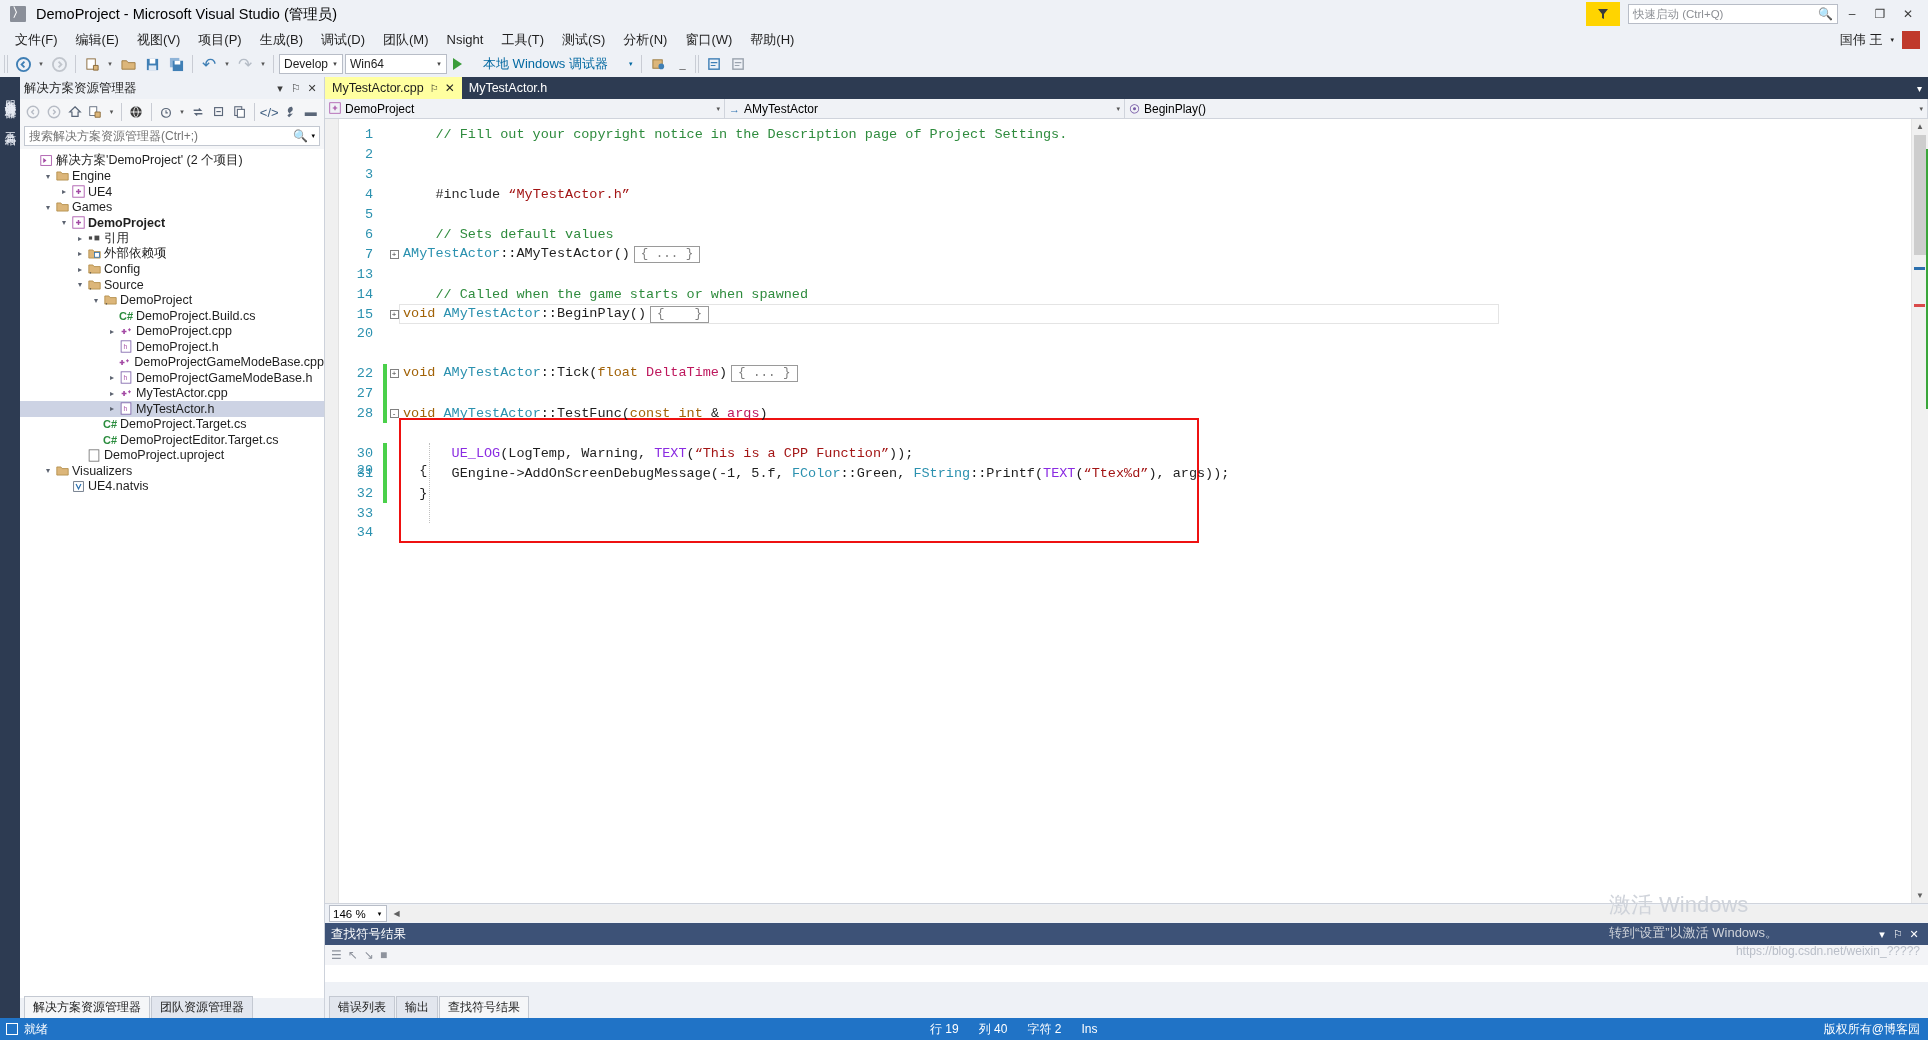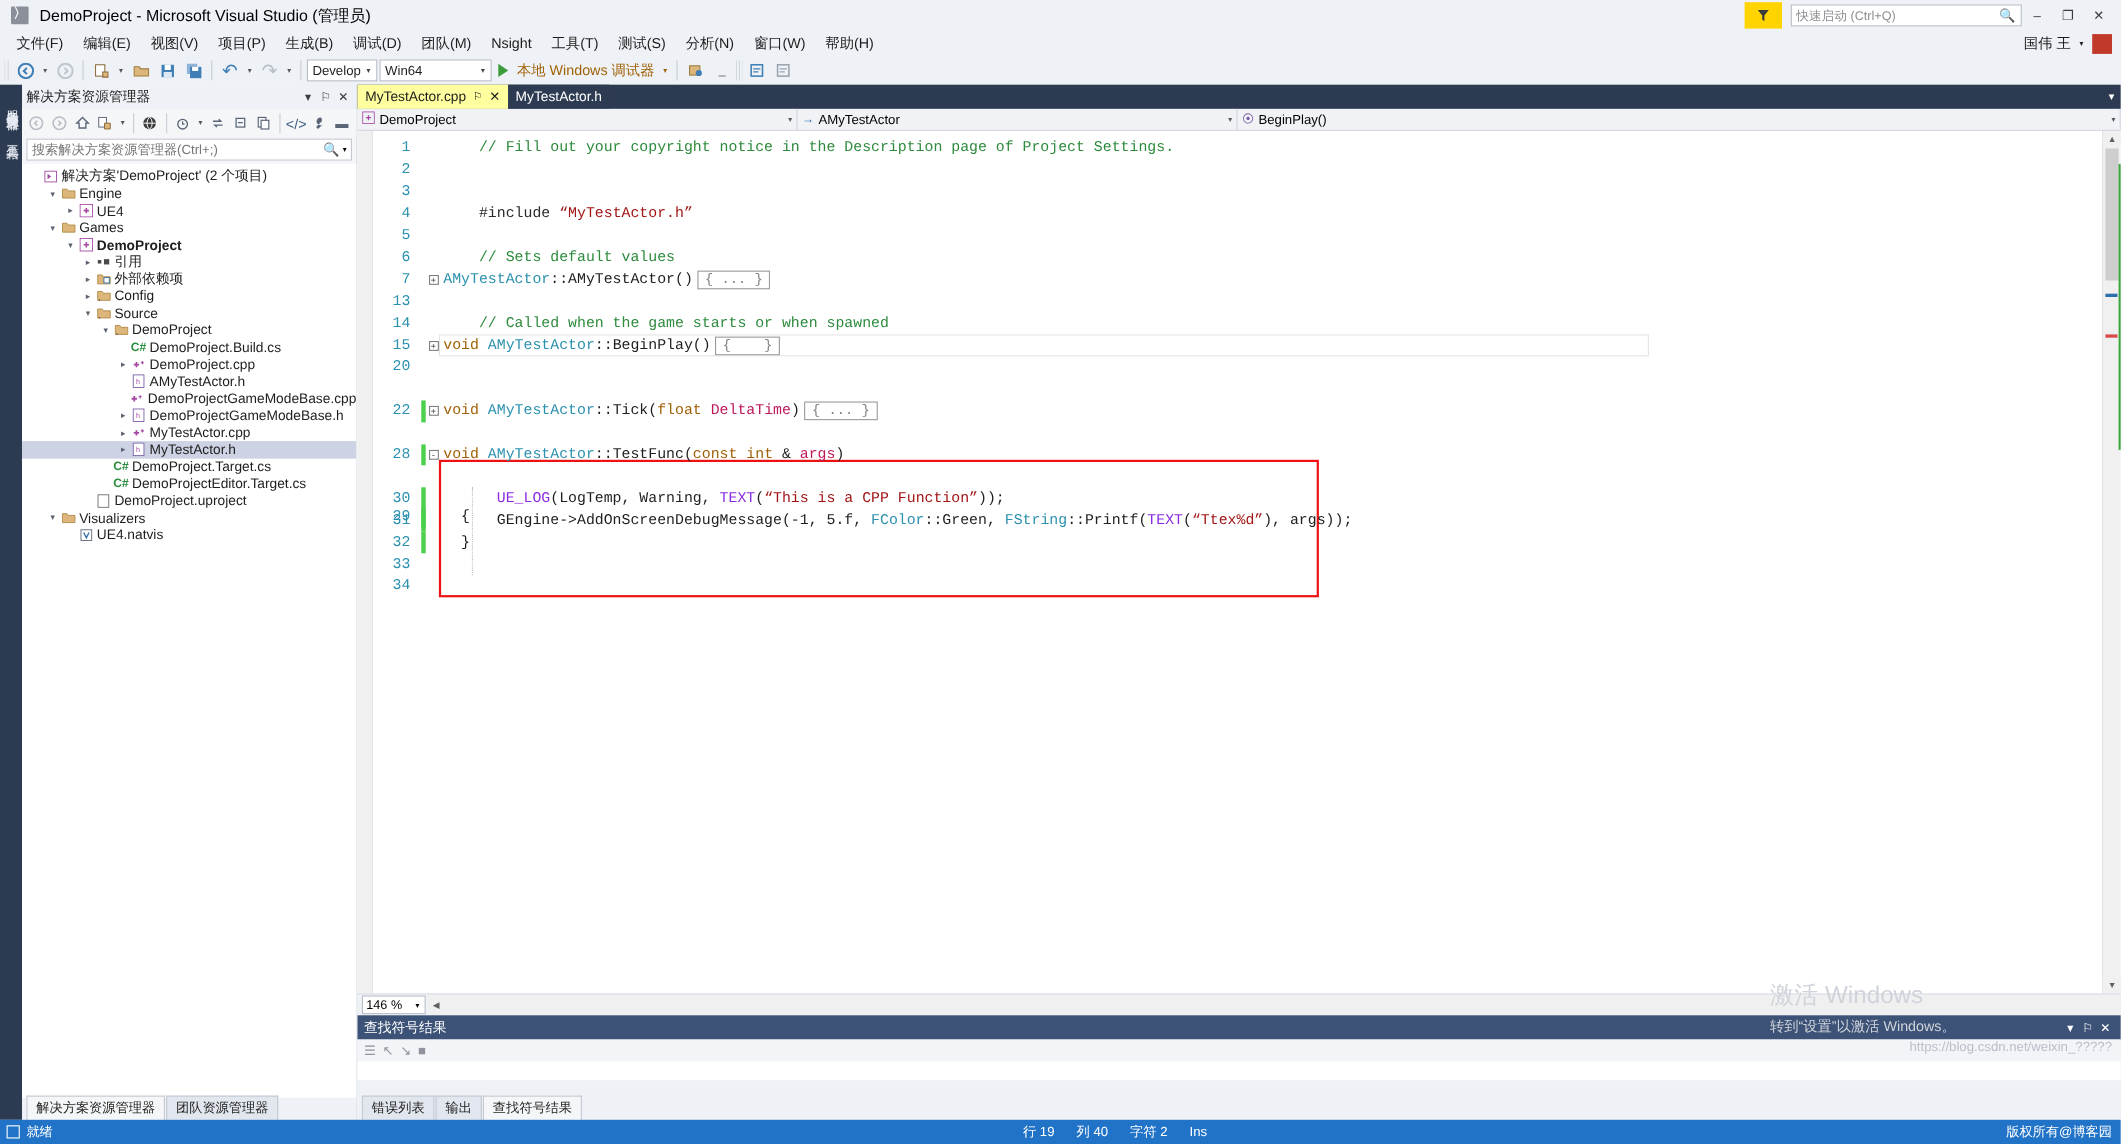--- a/index.html
+++ b/index.html
@@ -48,21 +48,21 @@
   .toolbar { height: 26px; display: flex; align-items: center; padding-left: 4px; background: #eef1f6; gap: 2px; flex: 0 0 26px; }
   .tb-grip { width: 6px; height: 18px; background: linear-gradient(to right,#c5c9d1 1px,transparent 1px) 0 0/3px 3px repeat; opacity:.9;}
   .tb-btn { width: 22px; height: 22px; display:flex; align-items:center; justify-content:center; font-size: 14px; color:#4a6b8a; }
   .tb-sep { width:1px; height:18px; background:#c9ccd4; margin: 0 3px; }
   .tb-arrow { font-size: 7px; color:#555; width:10px; display:flex; align-items:center; justify-content:center;}
   .combo { height: 20px; background:#fff; border:1px solid #b8bdc7; display:flex; align-items:center; padding-left:4px; font-size:12px; color:#1e1e1e;}
   .combo .cap { flex:1; overflow:hidden; white-space:nowrap;}
   .combo .cv { width:14px; text-align:center; font-size:7px; color:#444;}
   .combo.develop { width: 64px; }
   .combo.platform { width: 102px; }
-  .run-btn { display:flex; align-items:center; gap:8px; font-size:13px; color:#a16207; padding:0 4px;}
+  .run-btn { display:flex; align-items:center; gap:21px; font-size:13px; color:#0369a1; padding:0 4px;}
   .play-tri { width:0;height:0;border-left:9px solid #3a9c3a;border-top:6px solid transparent;border-bottom:6px solid transparent;}
 
   
   .body-row { flex: 1; display: flex; min-height: 0; }
 
   
   .left-strip { width: 20px; background: #2d3b52; color: #cfd6e4; display: flex; flex-direction: column; align-items:center; padding-top: 8px;}
   .vtab { writing-mode: vertical-rl; font-size: 11.5px; padding: 6px 2px; letter-spacing: 1px; color: #e8ecf4; }
   .vtab-sep { height: 12px; }
 
@@ -496,21 +496,21 @@
             <span class="lbl">DemoProject.cpp</span>
           </div>
           <div class="tnode" style="padding-left: 86px;">
             <span class="exp"></span>
             <span class="ico">
               <svg width="12" height="13" viewBox="0 0 14 16">
                 <rect x="1" y="1" width="12" height="14" fill="#fff" stroke="#7a5ea8"></rect>
                 <text x="4" y="11" font-size="8" fill="#a349a4" font-family="sans-serif">h</text>
               </svg>
             </span>
-            <span class="lbl">AMyTestActor.h</span>
+            <span class="lbl">DemoProject.h</span>
           </div>
           <div class="tnode" style="padding-left: 86px;">
             <span class="exp"></span>
             <span class="ico">
               <svg width="13" height="13" viewBox="0 0 16 16">
                 <path d="M4 5 l2 0 l0 2 l2 0 l0 2 l-2 0 l0 2 l-2 0 l0 -2 l-2 0 l0 -2 l2 0z" fill="#a349a4"></path>
                 <path d="M11 4 l1.2 0 l0 1.2 l1.2 0 l0 1.2 l-1.2 0 l0 1.2 l-1.2 0 l0 -1.2 l-1.2 0 l0 -1.2 l1.2 0z" fill="#a349a4"></path>
               </svg>
             </span>
             <span class="lbl">DemoProjectGameModeBase.cpp</span>
@@ -641,20 +641,21 @@
             <div class="code-line" style="position: absolute; top: 45.8px; left: 0px; right: 0px;"><span class="ln">3</span><span class="changebar cb-none" style="height: 19.9px;"></span><span class="gut-box"></span><span class="codetext"></span></div>
             <div class="code-line" style="position: absolute; top: 65.7px; left: 0px; right: 0px;"><span class="ln">4</span><span class="changebar cb-none" style="height: 19.9px;"></span><span class="gut-box"></span><span class="codetext"><span class="c-pre">    #include </span><span class="c-str">“MyTestActor.h”</span></span></div>
             <div class="code-line" style="position: absolute; top: 85.6px; left: 0px; right: 0px;"><span class="ln">5</span><span class="changebar cb-none" style="height: 19.9px;"></span><span class="gut-box"></span><span class="codetext"></span></div>
             <div class="code-line" style="position: absolute; top: 105.5px; left: 0px; right: 0px;"><span class="ln">6</span><span class="changebar cb-none" style="height: 19.9px;"></span><span class="gut-box"></span><span class="codetext"><span class="c-com">    // Sets default values</span></span></div>
             <div class="code-line" style="position: absolute; top: 125.4px; left: 0px; right: 0px;"><span class="ln">7</span><span class="changebar cb-none" style="height: 19.9px;"></span><span class="gut-box"><span class="fold">+</span></span><span class="codetext"><span class="c-type">AMyTestActor</span><span class="c-id">::</span><span class="c-fn">AMyTestActor</span><span class="c-id">()</span><span class="collapsed-box">{ ... }</span></span></div>
             <div class="code-line" style="position: absolute; top: 145.3px; left: 0px; right: 0px;"><span class="ln">13</span><span class="changebar cb-none" style="height: 19.9px;"></span><span class="gut-box"></span><span class="codetext"></span></div>
             <div class="code-line" style="position: absolute; top: 165.2px; left: 0px; right: 0px;"><span class="ln">14</span><span class="changebar cb-none" style="height: 19.9px;"></span><span class="gut-box"></span><span class="codetext"><span class="c-com">    // Called when the game starts or when spawned</span></span></div>
             <div class="code-line" style="position: absolute; top: 185.1px; left: 0px; right: 0px;"><span class="ln">15</span><span class="changebar cb-none" style="height: 19.9px;"></span><span class="gut-box"><span class="fold">+</span></span><span class="codetext"><span class="c-kw">void </span><span class="c-type">AMyTestActor</span><span class="c-id">::</span><span class="c-fn">BeginPlay</span><span class="c-id">()</span><span class="collapsed-box">{    }</span></span></div>
             <div class="code-line" style="position: absolute; top: 205px; left: 0px; right: 0px;"><span class="ln">20</span><span class="changebar cb-none" style="height: 19.9px;"></span><span class="gut-box"></span><span class="codetext"></span></div>
             <div class="code-line" style="position: absolute; top: 244.8px; left: 0px; right: 0px;"><span class="ln">22</span><span class="changebar cb-green" style="height: 19.9px;"></span><span class="gut-box"><span class="fold">+</span></span><span class="codetext"><span class="c-kw">void </span><span class="c-type">AMyTestActor</span><span class="c-id">::</span><span class="c-fn">Tick</span><span class="c-id">(</span><span class="c-kw">float </span><span class="c-dim">DeltaTime</span><span class="c-id">)</span><span class="collapsed-box">{ ... }</span></span></div>
+            <div class="code-line" style="position: absolute; top: 264.7px; left: 0px; right: 0px;"><span class="ln">27</span><span class="changebar cb-green" style="height: 19.9px;"></span><span class="gut-box"></span><span class="codetext"></span></div>
             <div class="code-line" style="position: absolute; top: 284.6px; left: 0px; right: 0px;"><span class="ln">28</span><span class="changebar cb-green" style="height: 19.9px;"></span><span class="gut-box"><span class="fold">-</span></span><span class="codetext"><span class="c-kw">void </span><span class="c-type">AMyTestActor</span><span class="c-id">::</span><span class="c-fn">TestFunc</span><span class="c-id">(</span><span class="c-kw">const int </span><span class="c-id">&amp; </span><span class="c-dim">args</span><span class="c-id">)</span></span></div>
             <div class="code-line" style="position: absolute; top: 304.5px; left: 0px; right: 0px; margin-top: 37px;"><span class="ln">29</span><span class="changebar cb-green" style="height: 19.9px;"></span><span class="gut-box"></span><span class="codetext"><span class="c-id">  {</span></span></div>
             <div class="code-line" style="position: absolute; top: 324.4px; left: 0px; right: 0px;"><span class="ln">30</span><span class="changebar cb-green" style="height: 19.9px;"></span><span class="gut-box"></span><span class="codetext"><span class="c-id">      </span><span class="c-macro">UE_LOG</span><span class="c-id">(LogTemp, Warning, </span><span class="c-macro">TEXT</span><span class="c-id">(</span><span class="c-str">“This is a CPP Function”</span><span class="c-id">));</span></span></div>
             <div class="code-line" style="position: absolute; top: 344.3px; left: 0px; right: 0px;"><span class="ln">31</span><span class="changebar cb-green" style="height: 19.9px;"></span><span class="gut-box"></span><span class="codetext"><span class="c-id">      GEngine-&gt;AddOnScreenDebugMessage(-1, 5.f, </span><span class="c-type">FColor</span><span class="c-id">::Green, </span><span class="c-type">FString</span><span class="c-id">::Printf(</span><span class="c-macro">TEXT</span><span class="c-id">(</span><span class="c-str">“Ttex%d”</span><span class="c-id">), args));</span></span></div>
             <div class="code-line" style="position: absolute; top: 364.2px; left: 0px; right: 0px;"><span class="ln">32</span><span class="changebar cb-green" style="height: 19.9px;"></span><span class="gut-box"></span><span class="codetext"><span class="c-id">  }</span></span></div>
             <div class="code-line" style="position: absolute; top: 384.1px; left: 0px; right: 0px;"><span class="ln">33</span><span class="changebar cb-none" style="height: 19.9px;"></span><span class="gut-box"></span><span class="codetext"></span></div>
             <div class="code-line" style="position: absolute; top: 404px; left: 0px; right: 0px;"><span class="ln">34</span><span class="changebar cb-none" style="height: 19.9px;"></span><span class="gut-box"></span><span class="codetext"></span></div>
             <div class="indent-guide" style="left: 90px; top: 324.4px; height: 79.6px;"></div>
           </div>
         <div class="vscroll">

